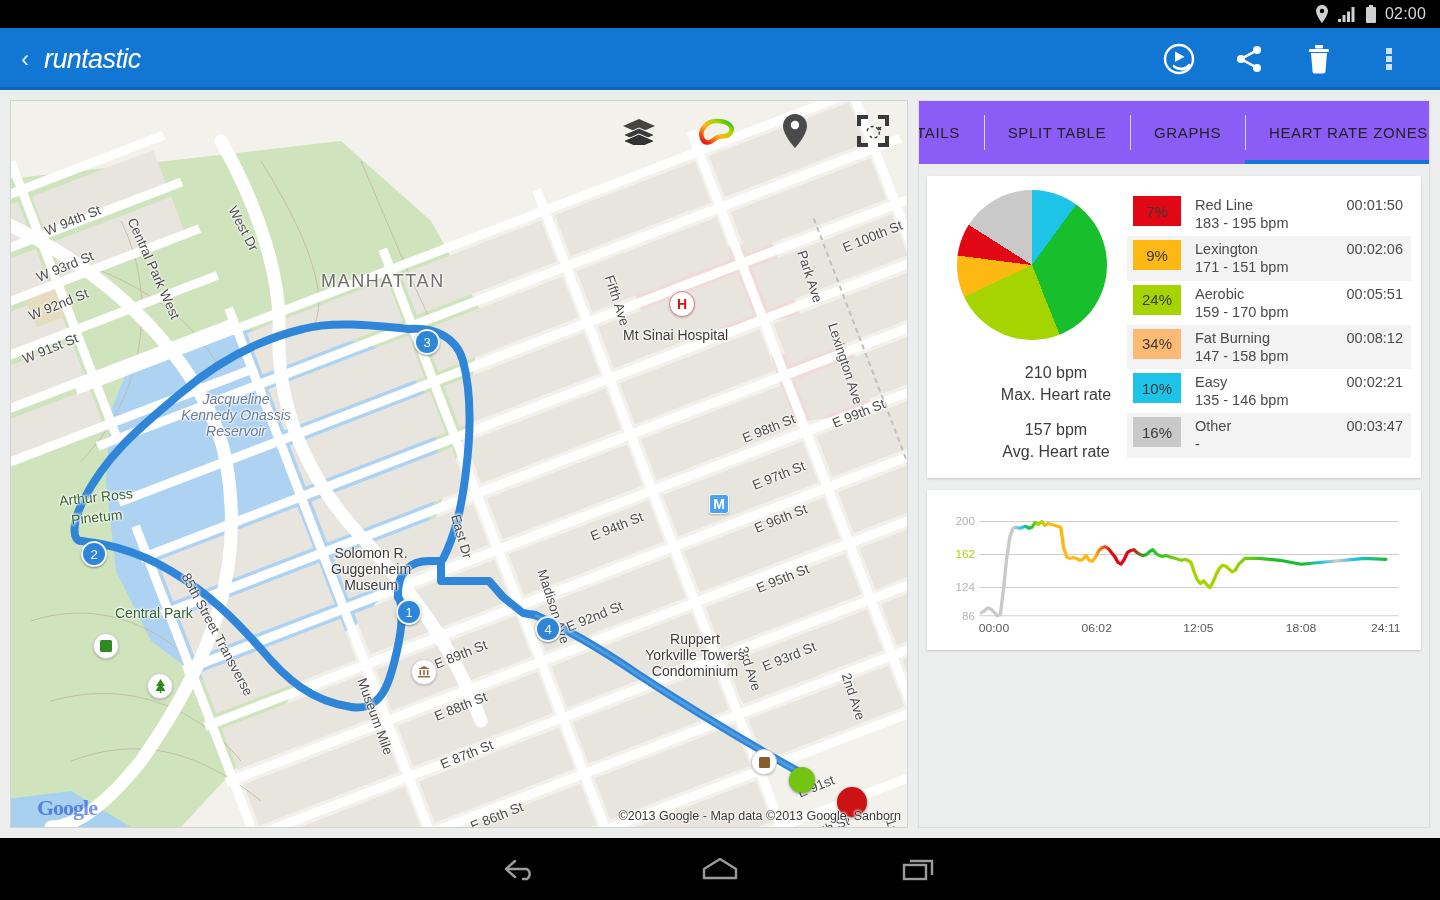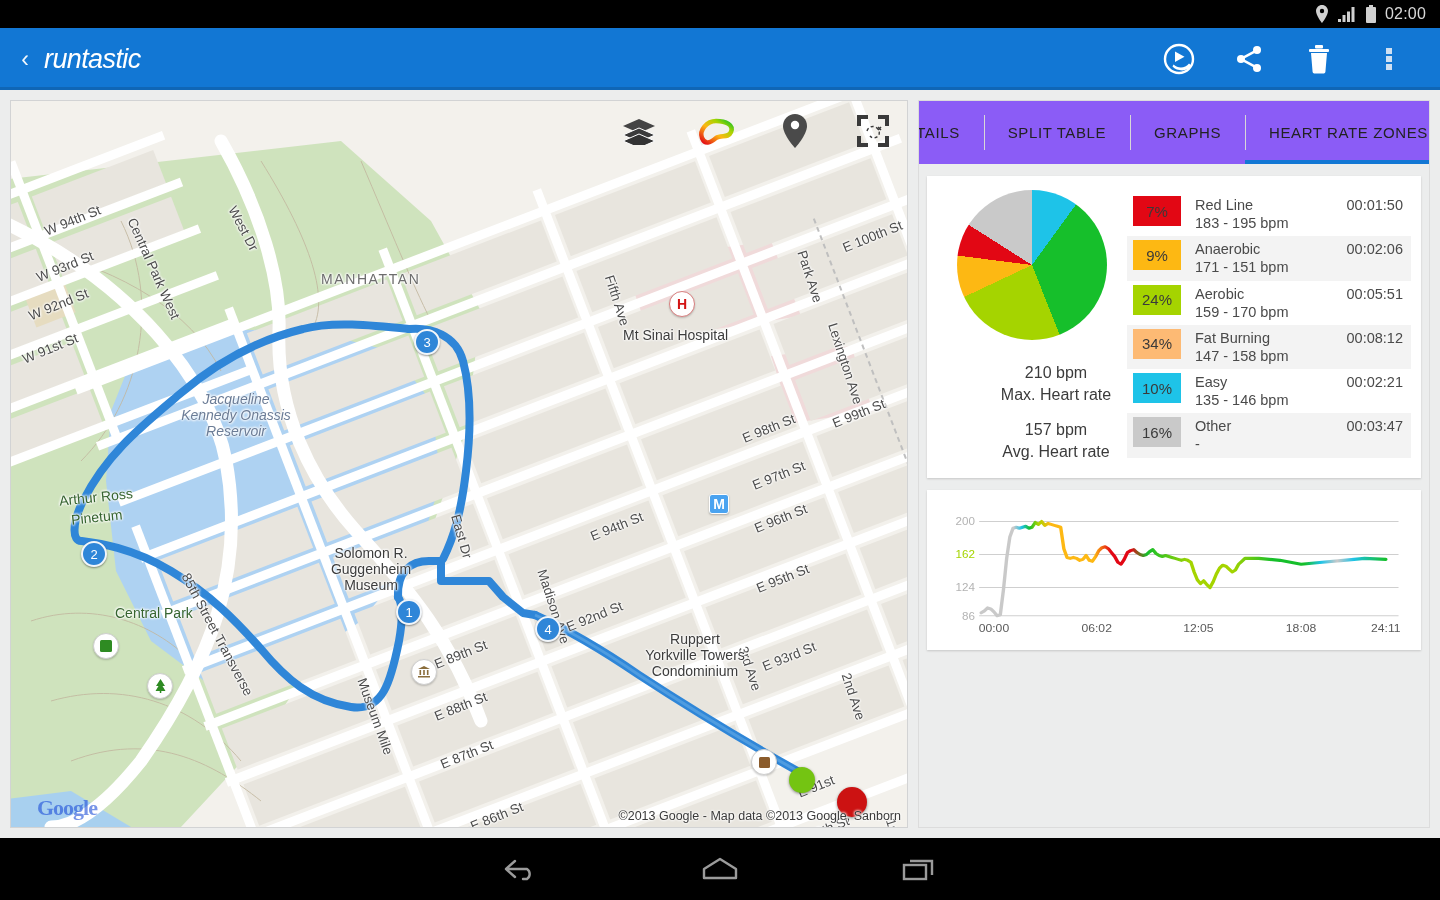--- a/index.html
+++ b/index.html
@@ -37,21 +37,21 @@
     color:#3a3a3a; text-shadow:0 0 3px #fff,0 0 3px #fff,0 0 2px #fff;
     font-family:"Liberation Sans", sans-serif; }
   .mapctl { position:absolute; top:10px; right:14px; display:flex; gap:38px;
     align-items:center; z-index:40; }
   .mapctl > div { width:40px; height:40px; display:flex; align-items:center;
     justify-content:center; }
 
   .mlabel { position:absolute; font-size:13.5px; color:#4c4c4c;
     white-space:nowrap; text-shadow:0 0 3px #fff,0 0 3px #fff,0 0 3px #fff,0 0 2px #fff;
     pointer-events:none; }
-  .mlabel.big { font-size:14px; color:#6d6d6d; letter-spacing:1.6px; }
+  .mlabel.big { font-size:18px; color:#6d6d6d; letter-spacing:1.6px; }
   .mlabel.water { color:#6b7c96; font-style:italic; font-size:14px;
     text-align:center; }
   .mlabel.park { color:#36642f; font-size:14px; }
   .mlabel.poi { color:#3c3c3c; font-size:14px; text-align:center; }
 
   .wpt { position:absolute; width:26px; height:26px; border-radius:50%;
     background:#2f86d8; border:2px solid #f2f6fa; color:#fff; font-size:13px;
     display:flex; align-items:center; justify-content:center;
     box-shadow:0 1px 2px rgba(0,0,0,.4); }
   .dot-start { position:absolute; width:26px; height:26px; border-radius:50%;
@@ -500,21 +500,21 @@
             <div class="zbadge" style="background:#e20714;">7%</div>
             <div class="ztext">
               <div class="zname">Red Line</div>
               <div class="zbpm">183 - 195 bpm</div>
             </div>
             <div class="ztime">00:01:50</div>
           </div>
           <div class="zrow alt">
             <div class="zbadge" style="background:#fdb813;">9%</div>
             <div class="ztext">
-              <div class="zname">Anaerobic</div>
+              <div class="zname">Lexington</div>
               <div class="zbpm">171 - 151 bpm</div>
             </div>
             <div class="ztime">00:02:06</div>
           </div>
           <div class="zrow">
             <div class="zbadge" style="background:#a5d400;">24%</div>
             <div class="ztext">
               <div class="zname">Aerobic</div>
               <div class="zbpm">159 - 170 bpm</div>
             </div>

